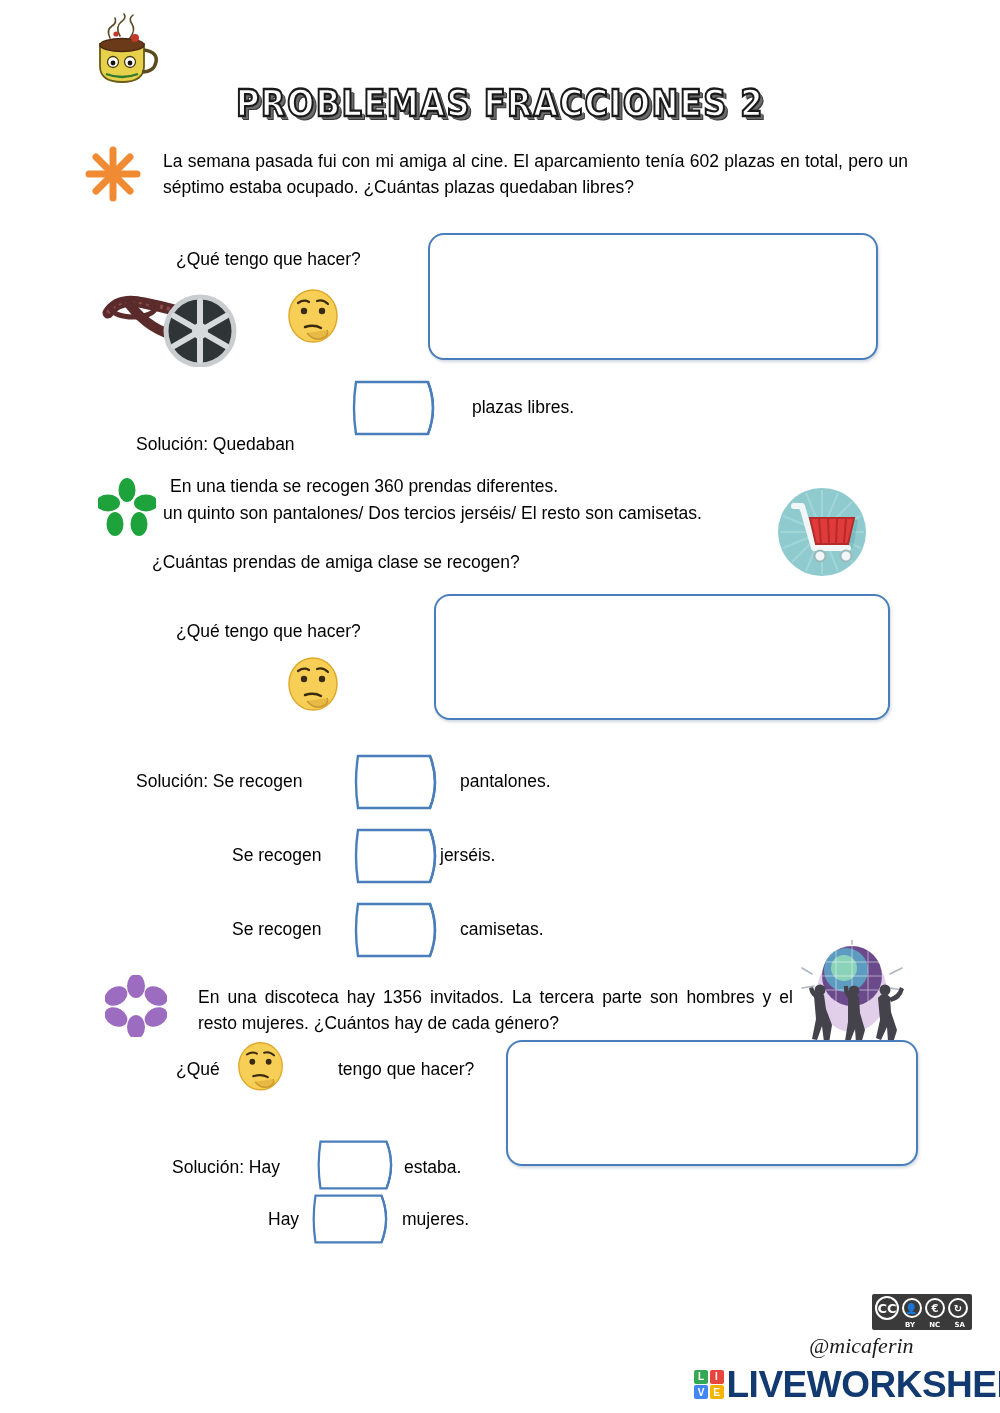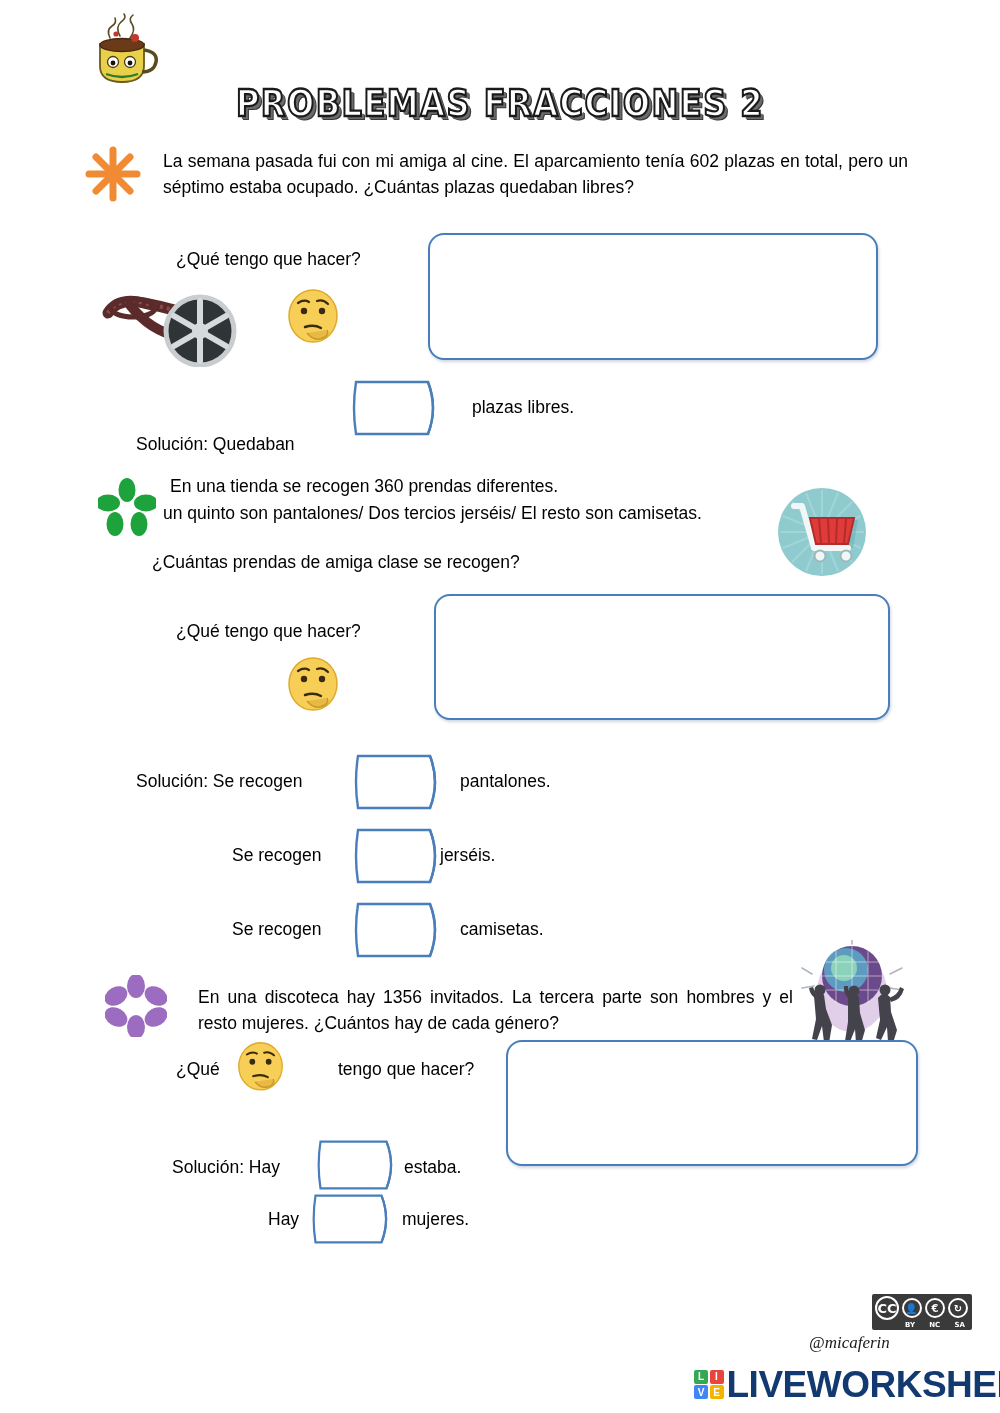--- a/index.html
+++ b/index.html
@@ -109,21 +109,21 @@
   .cc-circle.big { width: 24px; height: 24px; font-size: 13px; }
   .cc-labels {
     position: absolute; left: 26px; bottom: 1px; width: 74px;
     display: flex; color: #ffffff; font-size: 7px; font-weight: bold;
     font-family: "DejaVu Sans", sans-serif; justify-content: space-around;
   }
   .attrib {
     position: absolute;
     font-family: "Liberation Serif", serif;
     font-style: italic;
-    font-size: 17px;
+    font-size: 22px;
     color: #1a1a1a;
     white-space: nowrap;
   }
   .lw-logo { position: absolute; display: flex; align-items: center; }
   .lw-tiles {
     display: grid;
     grid-template-columns: 14px 14px;
     grid-template-rows: 14px 14px;
     gap: 1.5px;
     margin-right: 3px;

